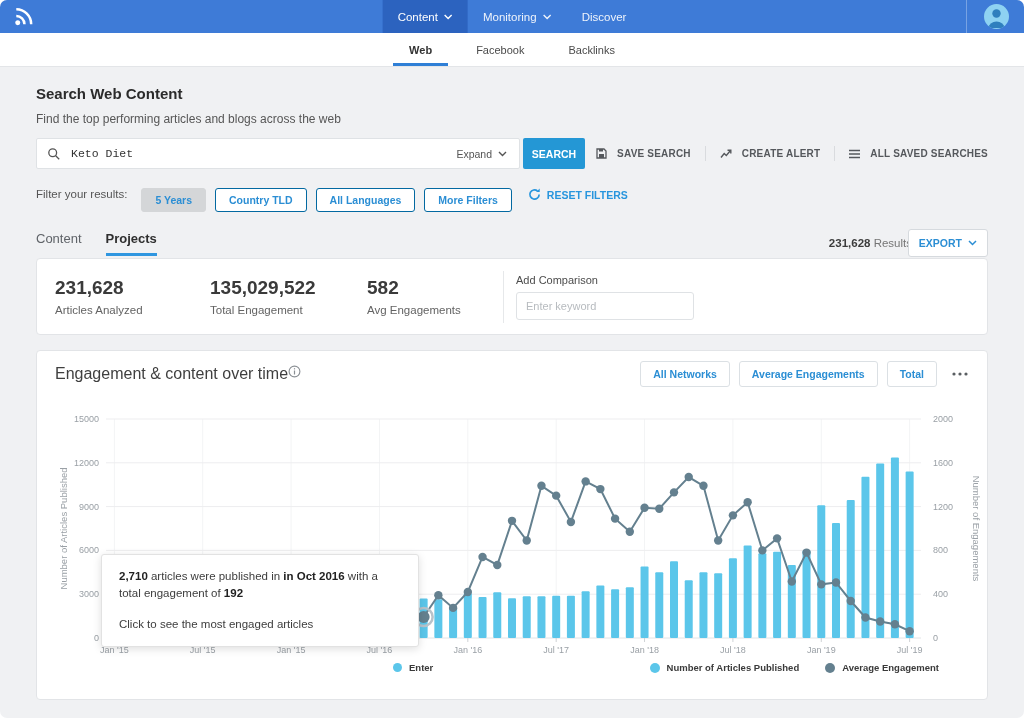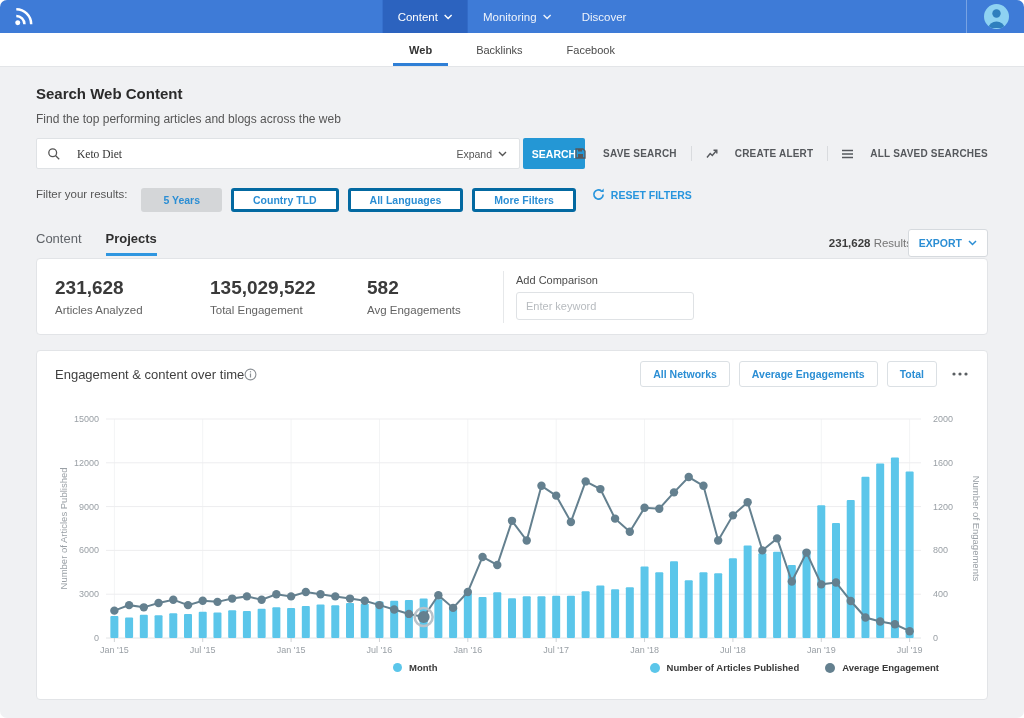--- a/index.html
+++ b/index.html
@@ -18,31 +18,31 @@
   .subnav{position:absolute;top:33px;left:0;right:0;height:33px;background:#fff;border-bottom:1px solid #e3e5e8;display:flex;justify-content:center;}
   .subtab{padding:0 22px;display:flex;align-items:center;font-size:11px;color:#4a4a4a;position:relative;cursor:pointer;}
   .subtab.active{font-weight:bold;color:#333;}
   .subtab.active:after{content:"";position:absolute;left:6px;right:6px;bottom:0;height:3px;background:#2f7fd6;}
 
   .page-title{position:absolute;left:36px;top:85px;font-size:15px;font-weight:bold;color:#2b2b2b;}
   .page-sub{position:absolute;left:36px;top:112px;font-size:12px;color:#565656;}
 
   
   .search-wrap{position:absolute;left:36px;top:138px;width:484px;height:31px;background:#fff;border:1px solid #dfe2e5;border-radius:2px;box-sizing:border-box;display:flex;align-items:center;}
-  .search-input{border:0;outline:none;flex:1;font-size:11.5px;color:#333;margin-left:14px;font-family:Liberation Serif, serif;background:transparent;}
+  .search-input{border:0;outline:none;flex:1;font-size:11.5px;color:#333;margin-left:8px;font-family:Liberation Mono, monospace;background:transparent;}
   .expand{display:flex;align-items:center;gap:6px;font-size:10.5px;color:#555;margin-right:12px;cursor:pointer;}
   .search-btn{position:absolute;left:523px;top:138px;width:62px;height:31px;background:#2497d5;color:#fff;border:0;border-radius:2px;font-size:10.5px;font-weight:bold;font-family:"Liberation Sans",sans-serif;cursor:pointer;}
   .search-actions{position:absolute;right:36px;top:138px;height:31px;display:flex;align-items:center;}
-  .s-act{display:flex;align-items:center;gap:17px;font-size:10px;font-weight:bold;color:#55585c;letter-spacing:.2px;cursor:pointer;}
+  .s-act{display:flex;align-items:center;gap:10px;font-size:10px;font-weight:bold;color:#55585c;letter-spacing:.2px;cursor:pointer;}
   .s-div{height:15px;border-left:1px solid #d9dbde;margin:0 14px;}
 
   
   .filter-row{position:absolute;left:36px;top:188px;right:36px;height:24px;display:flex;align-items:flex-start;}
   .filter-label{font-size:11.5px;color:#555;margin-right:14px;}
-  .chip{height:24px;box-sizing:border-box;padding:0 19px;display:flex;align-items:center;border:3px solid #0369a1;border-radius:3px;background:#fff;color:#2b8ed4;font-size:10.5px;font-weight:bold;margin-right:9px;cursor:pointer;}
+  .chip{height:24px;box-sizing:border-box;padding:0 13px;display:flex;align-items:center;border:1px solid #0369a1;border-radius:3px;background:#fff;color:#2b8ed4;font-size:10.5px;font-weight:bold;margin-right:9px;cursor:pointer;}
   .chip.selected{background:#d4d6d8;border-color:#d4d6d8;}
   .reset{display:flex;align-items:center;gap:6px;color:#2795dd;font-size:10.5px;font-weight:bold;margin-left:7px;cursor:pointer;}
 
   
   .rtabs{position:absolute;left:36px;top:231px;display:flex;gap:24px;}
   .rtab{font-size:13px;color:#5f6368;padding-bottom:7px;cursor:pointer;}
   .rtab.active{color:#2f2f2f;font-weight:bold;border-bottom:3px solid #2f96e0;}
   .results{position:absolute;right:112px;top:237px;font-size:11.5px;color:#757575;}
   .results b{color:#3c3c3c;}
   .export-btn{position:absolute;right:36px;top:229px;height:26px;padding:0 10px;display:flex;align-items:center;gap:6px;background:#fff;border:1px solid #d6dade;border-radius:3px;color:#2b8ed4;font-size:10.5px;font-weight:bold;cursor:pointer;}
@@ -58,21 +58,21 @@
   .stat-lbl{font-size:11.5px;color:#636363;margin-top:5px;}
   .stat-div{height:52px;border-left:1px solid #e6e8ea;}
   .comparison{margin-left:12px;}
   .comp-label{font-size:11px;color:#4c4c4c;margin-bottom:6px;}
   .comp-input{width:178px;height:28px;box-sizing:border-box;border:1px solid #dfe2e5;border-radius:3px;padding:0 9px;font-size:11px;color:#555;font-family:"Liberation Sans",sans-serif;outline:none;}
   .comp-input::placeholder{color:#b7bbbf;}
 
   
   .chart-card{position:absolute;left:36px;top:350px;width:952px;height:350px;}
   .chart-head{display:flex;align-items:center;height:46px;padding:0 18px;}
-  .chart-title{font-size:13px;color:#3f3f3f;display:flex;align-items:center;}
+  .chart-title{font-size:16px;color:#3f3f3f;display:flex;align-items:flex-start;}
   .chart-controls{margin-left:auto;display:flex;gap:9px;align-items:center;}
   .ctrl-btn{height:24px;padding:0 12px;border:1px solid #dbe0e4;border-radius:3px;background:#fff;color:#2b8ed4;font-size:10.5px;font-weight:bold;display:flex;align-items:center;cursor:pointer;}
   .dots-btn{margin-left:5px;cursor:pointer;display:flex;align-items:center;}
   .chart-svg{position:absolute;left:0;top:45px;}
   .tick{font-size:9px;fill:#9aa0a6;}
   .axis-title{font-size:9.5px;fill:#9aa0a6;}
 
   .tooltip{position:absolute;left:64px;top:203px;width:318px;box-sizing:border-box;background:#fff;border:1px solid #e2e2e2;border-radius:3px;box-shadow:0 2px 8px rgba(0,0,0,.13);padding:13px 17px;font-size:11.5px;color:#3d3d3d;line-height:1.5;cursor:pointer;}
   .tooltip b{color:#222;}
   .tip2{margin-top:13px;}
@@ -119,24 +119,24 @@
         <path d="M4.5 24 a8 6.5 0 0 1 16 0 Z" fill="#2f7fbe"></path>
       </svg>
     </span>
   </div>
 
   <div class="subnav">
     <div class="subtab active">
         <span>Web</span>
       </div>
     <div class="subtab">
+        <span>Facebook</span>
+      </div>
+    <div class="subtab">
         <span>Backlinks</span>
-      </div>
-    <div class="subtab">
-        <span>Facebook</span>
       </div>
   </div>
 
   <div class="page-title">Search Web Content</div>
   <div class="page-sub">Find the top performing articles and blogs across the web</div>
 
   <div class="search-wrap">
     <svg width="14" height="14" viewBox="0 0 14 14" style="margin-left:10px;">
       <circle cx="5.7" cy="5.7" r="3.9" stroke="#555" stroke-width="1.3" fill="none"></circle>
       <line x1="8.7" y1="8.7" x2="12.2" y2="12.2" stroke="#555" stroke-width="1.3"></line>
@@ -411,24 +411,30 @@
         <circle cx="799" cy="186.4835" r="4.2" fill="#64808f"></circle>
         <circle cx="813.7272727272727" cy="204.989" r="4.2" fill="#64808f"></circle>
         <circle cx="828.4545454545454" cy="221.5235" r="4.2" fill="#64808f"></circle>
         <circle cx="843.1818181818181" cy="225.4655" r="4.2" fill="#64808f"></circle>
         <circle cx="857.9090909090909" cy="228.3125" r="4.2" fill="#64808f"></circle>
         <circle cx="872.6363636363636" cy="235.211" r="4.2" fill="#64808f"></circle>
         <text x="30" y="132.5" class="axis-title" transform="rotate(-90 30 132.5)" text-anchor="middle">Number of Articles Published</text>
         <text x="936" y="132.5" class="axis-title" transform="rotate(90 936 132.5)" text-anchor="middle">Number of Engagements</text>
       </svg>
 
+    <div class="tooltip">
+      <div>
+        <b>2,710</b><span> articles were published in </span><b>in Oct 2016</b><span> with a total engagement of </span><b>192</b>
+      </div>
+      <div class="tip2">Click to see the most engaged articles</div>
+    </div>
 
     <div class="legend-partial">
       <span class="dot" style="width:9px;height:9px;background:#5bc6ea;"></span>
-      <span>Month</span>
+      <span>Enter</span>
     </div>
     <div class="legend-main">
       <span class="leg">
         <span class="dot" style="background:#5bc6ea;"></span>
         <span>Number of Articles Published</span>
       </span>
       <span class="leg">
         <span class="dot" style="background:#64808f;"></span>
         <span>Average Engagement</span>
       </span>

